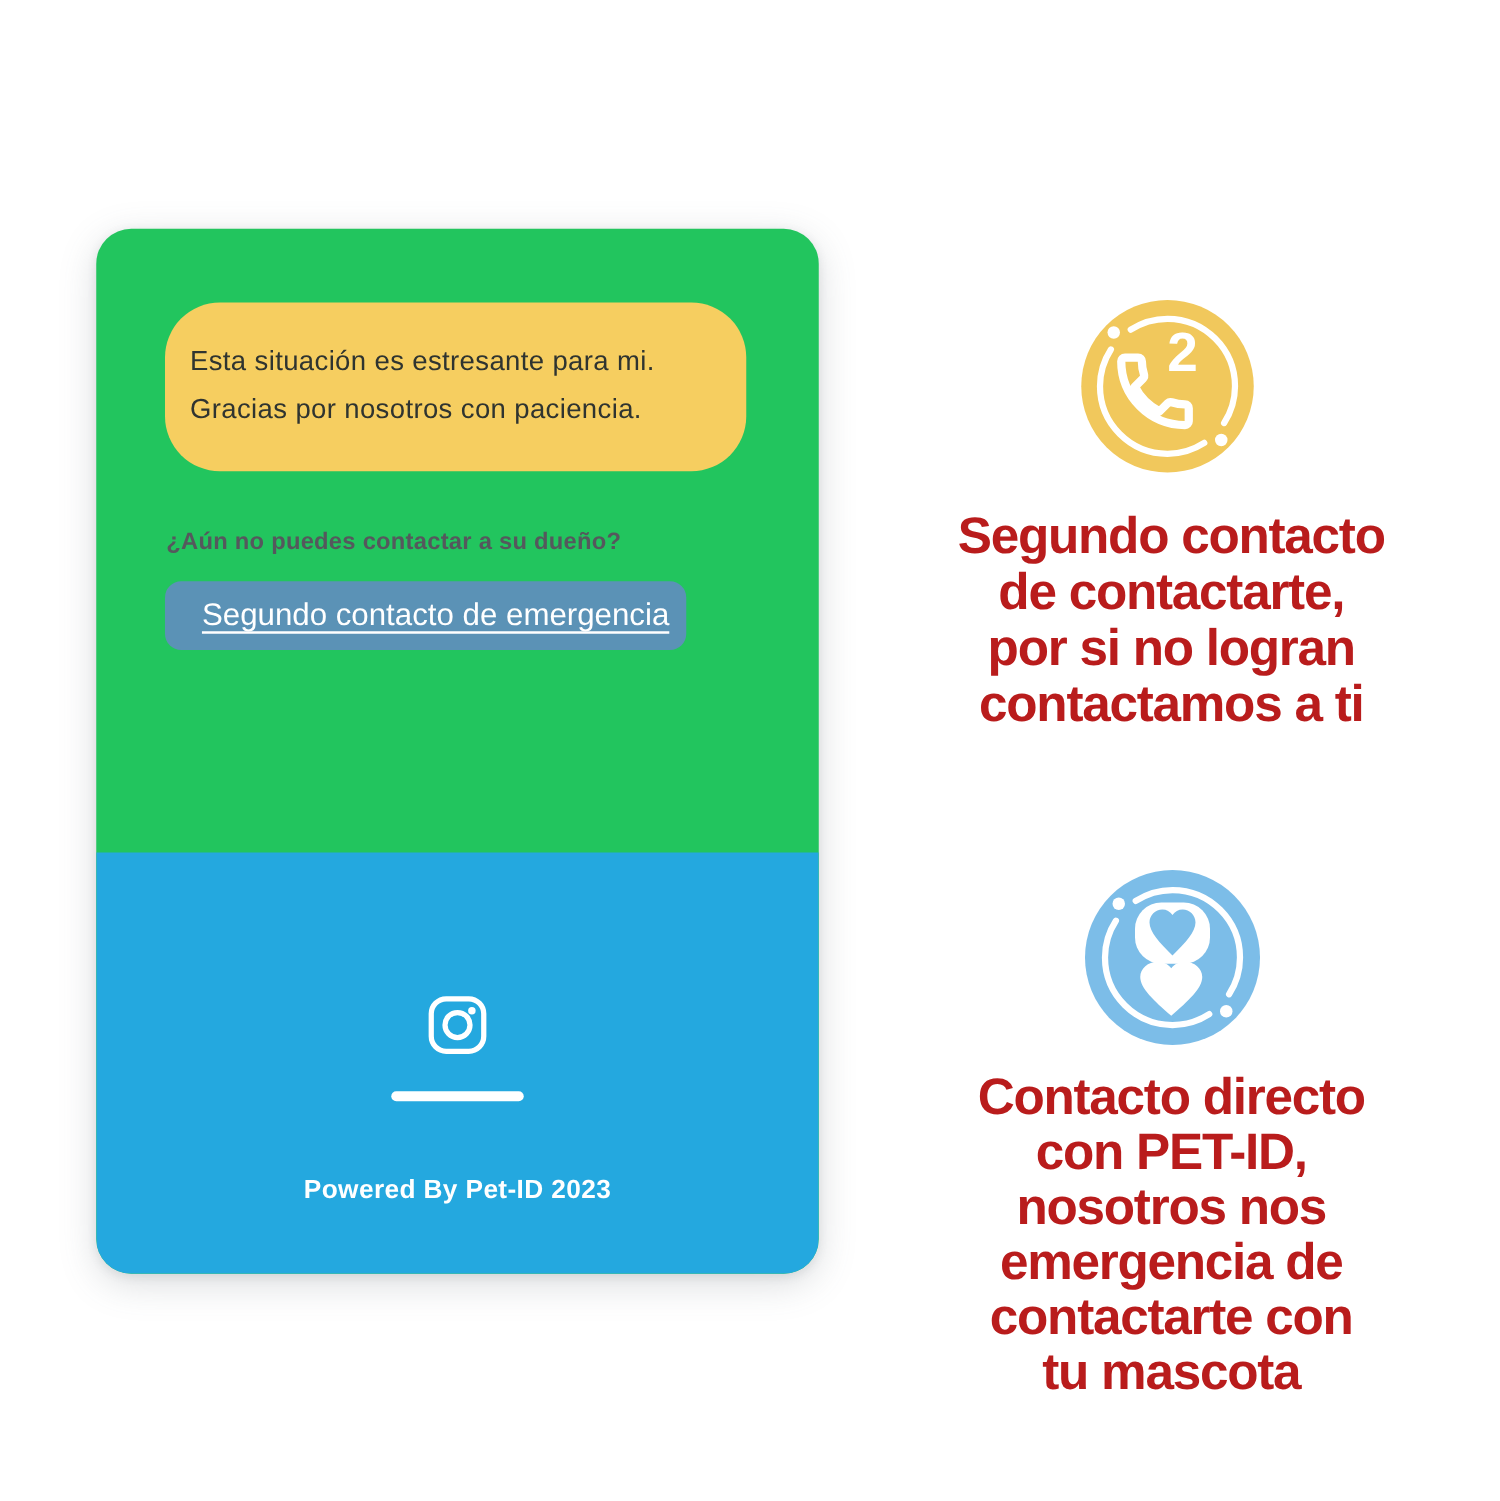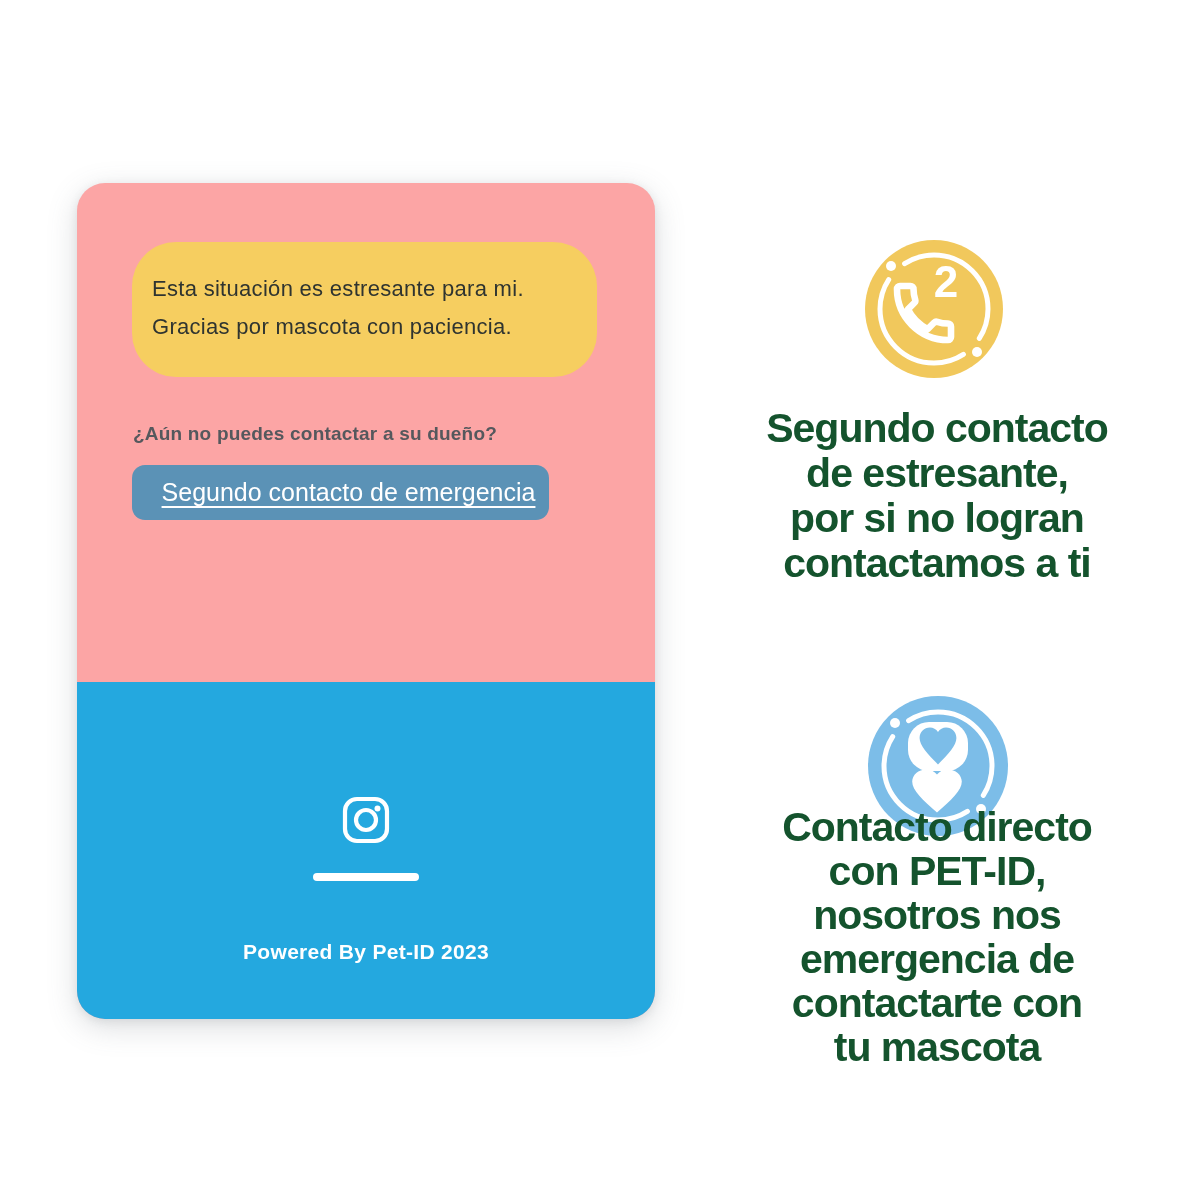--- a/index.html
+++ b/index.html
@@ -2,21 +2,21 @@
 <html><head>
 <meta charset="utf-8">
 <style>
   * { margin:0; padding:0; box-sizing:border-box; }
   html,body { width:1200px; height:1201px; background:#ffffff;
     font-family:"Liberation Sans", sans-serif; overflow:hidden; }
   #canvas { position:relative; width:1200px; height:1201px; background:#ffffff; }
 
   
   .card { position:absolute; left:77px; top:183px; width:578px; height:836px;
-    background:#fca5a5; border-radius:28px; overflow:hidden;
+    background:#22c55e; border-radius:28px; overflow:hidden;
     box-shadow:0 8px 30px rgba(90,100,110,0.22), 0 2px 8px rgba(90,100,110,0.12); }
 
   .bubble { position:absolute; left:55px; top:59px; width:465px; height:135px;
     background:#F6CE60; border-radius:44px; padding:28px 18px 0 20px;
     color:#2F3430; font-size:22px; line-height:38px; letter-spacing:0.3px; font-weight:500; }
 
   .question { position:absolute; left:56px; top:240px; width:470px;
     color:#55585D; font-size:19px; font-weight:bold; letter-spacing:0.2px; }
 
   .chat-btn { position:absolute; left:55px; display:flex; align-items:center; justify-content:center;
@@ -32,39 +32,39 @@
     width:106px; height:8px; border-radius:4px; background:#ffffff; }
   .powered { position:absolute; left:0; top:258px; width:100%; text-align:center;
     color:#ffffff; font-size:21px; font-weight:bold; letter-spacing:0.3px; }
 
   
   .feat-icon { position:absolute; width:140px; height:140px; }
   #feat1-icon { left:864px; top:239px; }
   #feat2-icon { left:868px; top:696px; }
 
   .feat-heading { position:absolute; left:717px; width:440px; text-align:center;
-    color:#14532d; font-size:41px; line-height:45px; font-weight:bold; letter-spacing:-1px; }
+    color:#b91c1c; font-size:41px; line-height:45px; font-weight:bold; letter-spacing:-1px; }
   #heading1 { top:406px; }
-  #heading2 { top:805px; line-height:44px;text-align:center; }
+  #heading2 { top:855px; line-height:44px;text-align:center; }
 
   .ul { position:relative; display:inline-block; }
   .ul::after { content:""; position:absolute; left:-4px; right:-4px; border-radius:5px; z-index:-1; }
   .ul-green::after { bottom:0px; height:9px; background:#A2C138; }
   .ul-blue::after  { bottom:-2px; height:8px; background:#29A9E0; }
 </style>
 </head>
 <body>
 
 <div id="canvas">
 
   <div class="card">
 
     <div class="bubble">
       <div>Esta situación es estresante para mi.</div>
-      <div>Gracias por mascota con paciencia.</div>
+      <div>Gracias por nosotros con paciencia.</div>
     </div>
 
     <div class="question">¿Aún no puedes contactar a su dueño?</div>
 
     <button class="chat-btn btn-primary">Segundo contacto de emergencia</button>
 
 
     <div class="card-footer">
       <div class="ig-wrap">
         <svg viewBox="0 0 48 48" width="48" height="48">
@@ -86,21 +86,21 @@
       <circle cx="113" cy="113" r="5" fill="#ffffff"></circle>
       <g transform="translate(24,38) scale(3)">
         <path d="M6.62 10.79c1.44 2.83 3.76 5.14 6.59 6.59l2.2-2.2c.27-.27.67-.36 1.02-.24 1.12.37 2.33.57 3.57.57.55 0 1 .45 1 1V20c0 .55-.45 1-1 1-9.39 0-17-7.61-17-17 0-.55.45-1 1-1h3.5c.55 0 1 .45 1 1 0 1.25.2 2.45.57 3.57.11.35.03.74-.25 1.02l-2.2 2.2z" fill="none" stroke="#ffffff" stroke-width="2.2" stroke-linejoin="round" stroke-linecap="round"></path>
       </g>
       <text x="82" y="58" text-anchor="middle" font-size="44" font-weight="bold" font-family="Liberation Sans, sans-serif" fill="#ffffff">2</text>
     </svg>
   </div>
 
   <div class="feat-heading" id="heading1">
     <div>Segundo contacto</div>
-    <div><span>de </span><span class="ul ul-green">estresante</span><span>,</span></div>
+    <div><span>de </span><span class="ul ul-green">contactarte</span><span>,</span></div>
     <div>por si no logran</div>
     <div>contactamos a ti</div>
   </div>
 
   <div class="feat-icon" id="feat2-icon">
     <svg viewBox="0 0 140 140" width="140" height="140">
       <circle cx="70" cy="70" r="70" fill="#7CBDE8"></circle>
       <circle cx="70" cy="70" r="54" fill="none" stroke="#ffffff" stroke-width="5" pathLength="360" stroke-dasharray="33 24 156 24 123" stroke-linecap="round"></circle>
       <circle cx="27" cy="27" r="5" fill="#ffffff"></circle>
       <circle cx="113" cy="113" r="5" fill="#ffffff"></circle>

